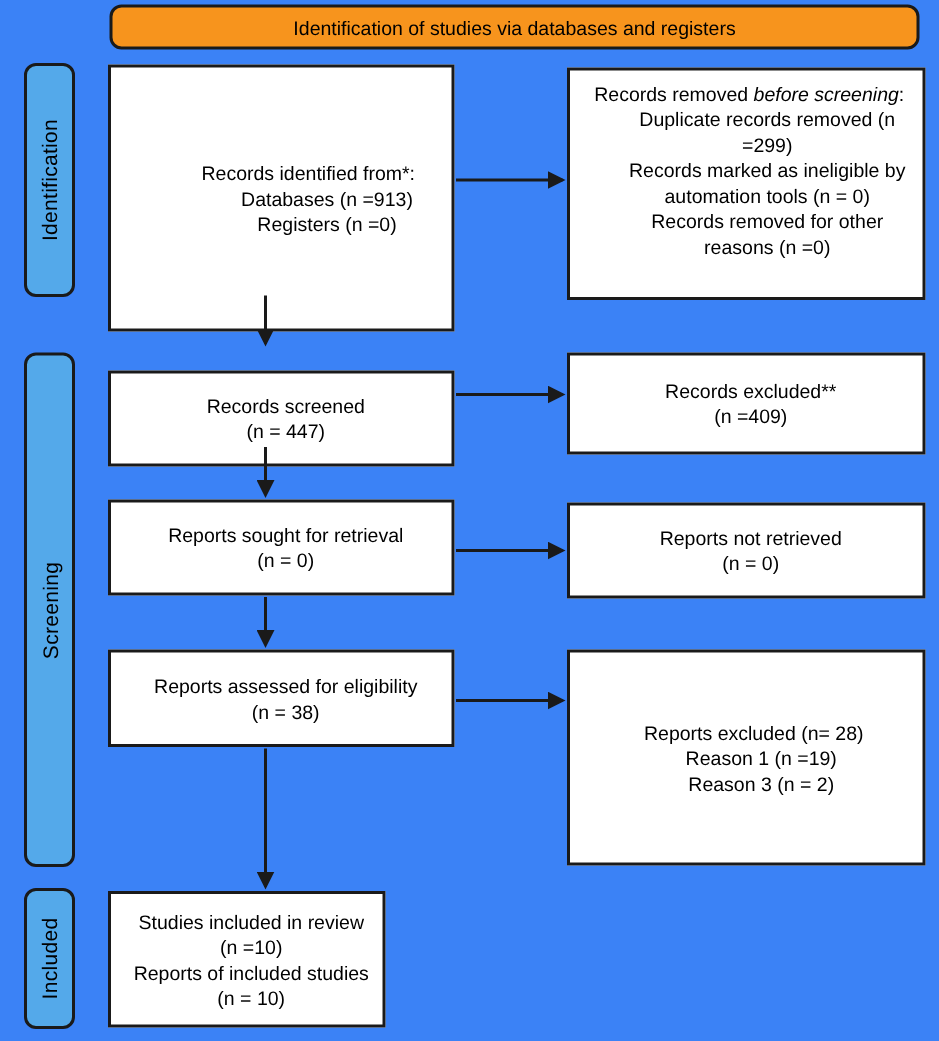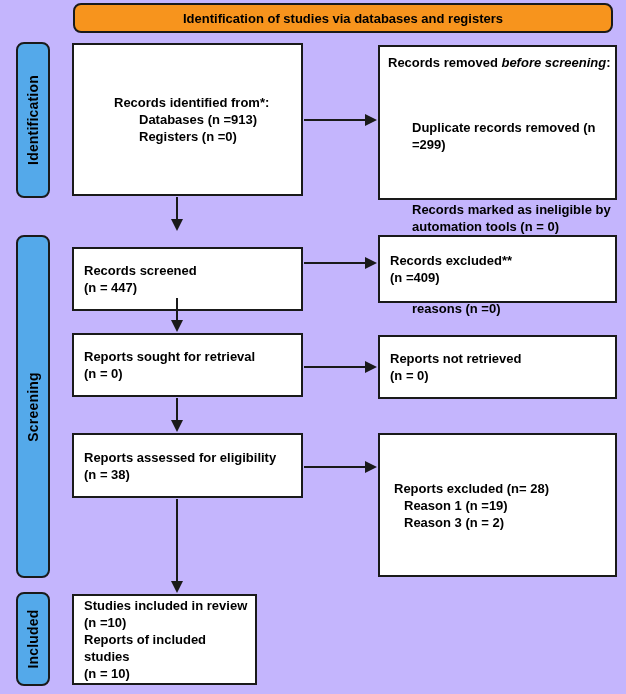--- a/index.html
+++ b/index.html
@@ -1,24 +1,25 @@
 <!DOCTYPE html>
 <html><head>
 <meta charset="utf-8">
 <style>
   html, body { margin: 0; padding: 0; background: #ffffff; }
   .canvas {
     position: relative;
     width: 626px;
     height: 694px;
-    background: #c4b5fd;
+    background: #3b82f6;
     font-family: "Liberation Sans", "DejaVu Sans", sans-serif;
-    font-weight: bold;
+    font-weight: normal;
     color: #000000;
     overflow: hidden;
+    text-align: center;
   }
 
   
   .banner {
     position: absolute;
     left: 73px; top: 3px;
     width: 540px; height: 30px;
     background: #F7941D;
     border: 2px solid #1a1a1a;
     border-radius: 8px;
@@ -64,26 +65,26 @@
     flex-direction: column;
     justify-content: center;
     padding: 4px 4px 4px 10px;
   }
   .fbox.top { justify-content: flex-start; padding-top: 7px; padding-left: 8px; }
   .ln { margin: 0; }
   .ind  { margin-left: 25px; }
   .ind2 { margin-left: 24px; }
   .ind3 { margin-left: 10px; }
 
-  .bA { left: 72px;  top: 43px;  width: 231px; height: 153px; padding-left: 40px; }
+  .bA { left: 72px;  top: 43px;  width: 231px; height: 178px; padding-left: 40px; }
   .bB { left: 72px;  top: 247px; width: 231px; height: 64px;  }
   .bC { left: 72px;  top: 333px; width: 231px; height: 64px;  }
   .bD { left: 72px;  top: 433px; width: 231px; height: 65px;  }
   .bE { left: 72px;  top: 594px; width: 185px; height: 91px;  }
-  .bF { left: 378px; top: 45px;  width: 239px; height: 155px; gap: 48px; }
+  .bF { left: 378px; top: 45px;  width: 239px; height: 155px; }
   .bG { left: 378px; top: 235px; width: 239px; height: 68px;  }
   .bH { left: 378px; top: 335px; width: 239px; height: 64px;  }
   .bI { left: 378px; top: 433px; width: 239px; height: 144px; padding-left: 14px; }
 
   .arrows {
     position: absolute;
     left: 0; top: 0;
     width: 626px; height: 694px;
     pointer-events: none;
   }

